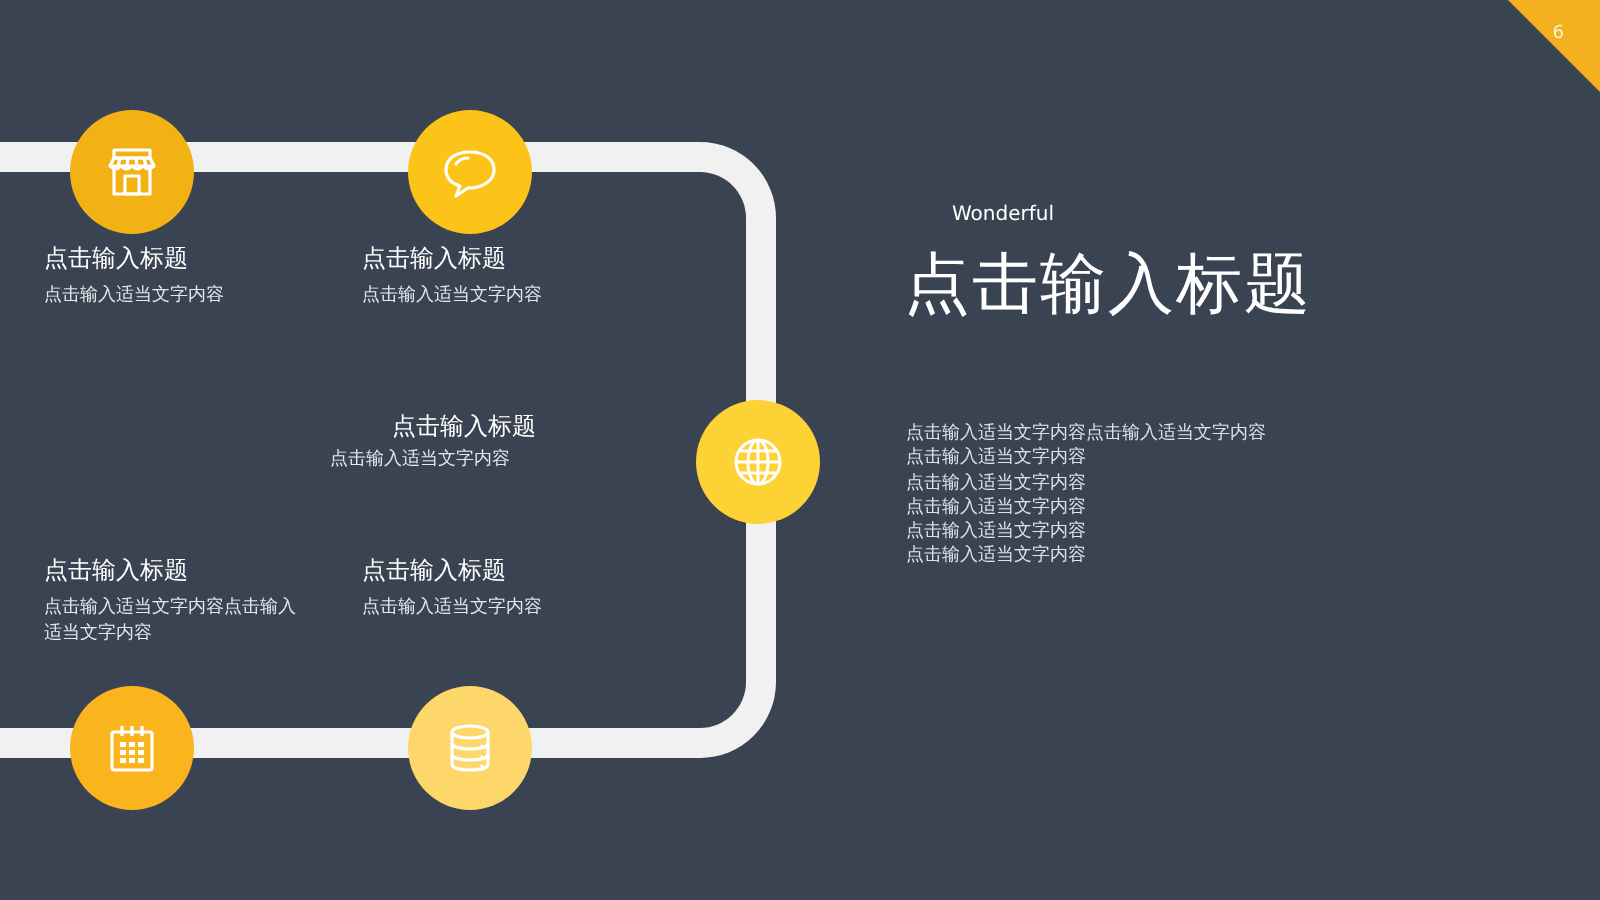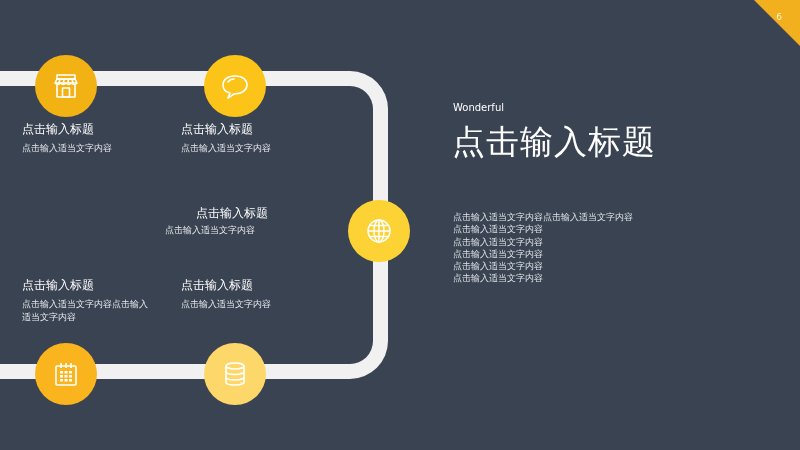--- a/index.html
+++ b/index.html
@@ -5,21 +5,21 @@
   html, body { margin:0; padding:0; }
   body { width:800px; height:450px; overflow:hidden; background:#3a4352; font-family:"DejaVu Sans","Liberation Sans",sans-serif; position:relative; color:#fff; }
   .slide { position:absolute; left:0; top:0; width:800px; height:450px; background:#3a4352; }
   .corner { position:absolute; right:0; top:0; width:0; height:0; border-top:46px solid #f2b01e; border-left:46px solid transparent; }
   .page-num { position:absolute; right:18px; top:12px; font-size:9px; color:#fff4d0; }
   .track { position:absolute; left:-20px; top:71px; width:408px; height:308px; border:15px solid #f1f1f1; border-left:none; border-radius:0 38px 38px 0; box-sizing:border-box; }
   .node { position:absolute; width:62px; height:62px; border-radius:50%; display:flex; align-items:center; justify-content:center; }
   .node svg { width:32px; height:32px; }
   .t-title { position:absolute; font-size:12px; color:#ffffff; white-space:nowrap; }
   .t-body { position:absolute; font-size:9px; color:#e6e8ec; line-height:13px; }
-  .wonder { position:absolute; left:453px; top:102px; font-size:10px; color:#ffffff; }
+  .wonder { position:absolute; left:476px; top:102px; font-size:10px; color:#ffffff; }
   .big-title { position:absolute; left:452px; top:120px; font-size:33px; color:#ffffff; letter-spacing:1px; white-space:nowrap; }
   .para { position:absolute; left:453px; top:211px; font-size:9px; color:#dfe2e7; line-height:12.3px; }
   .para div { white-space:nowrap; }
 </style>
 </head>
 <body>
 
 <div class="slide">
   <div class="corner"></div>
   <div class="page-num">6</div>

